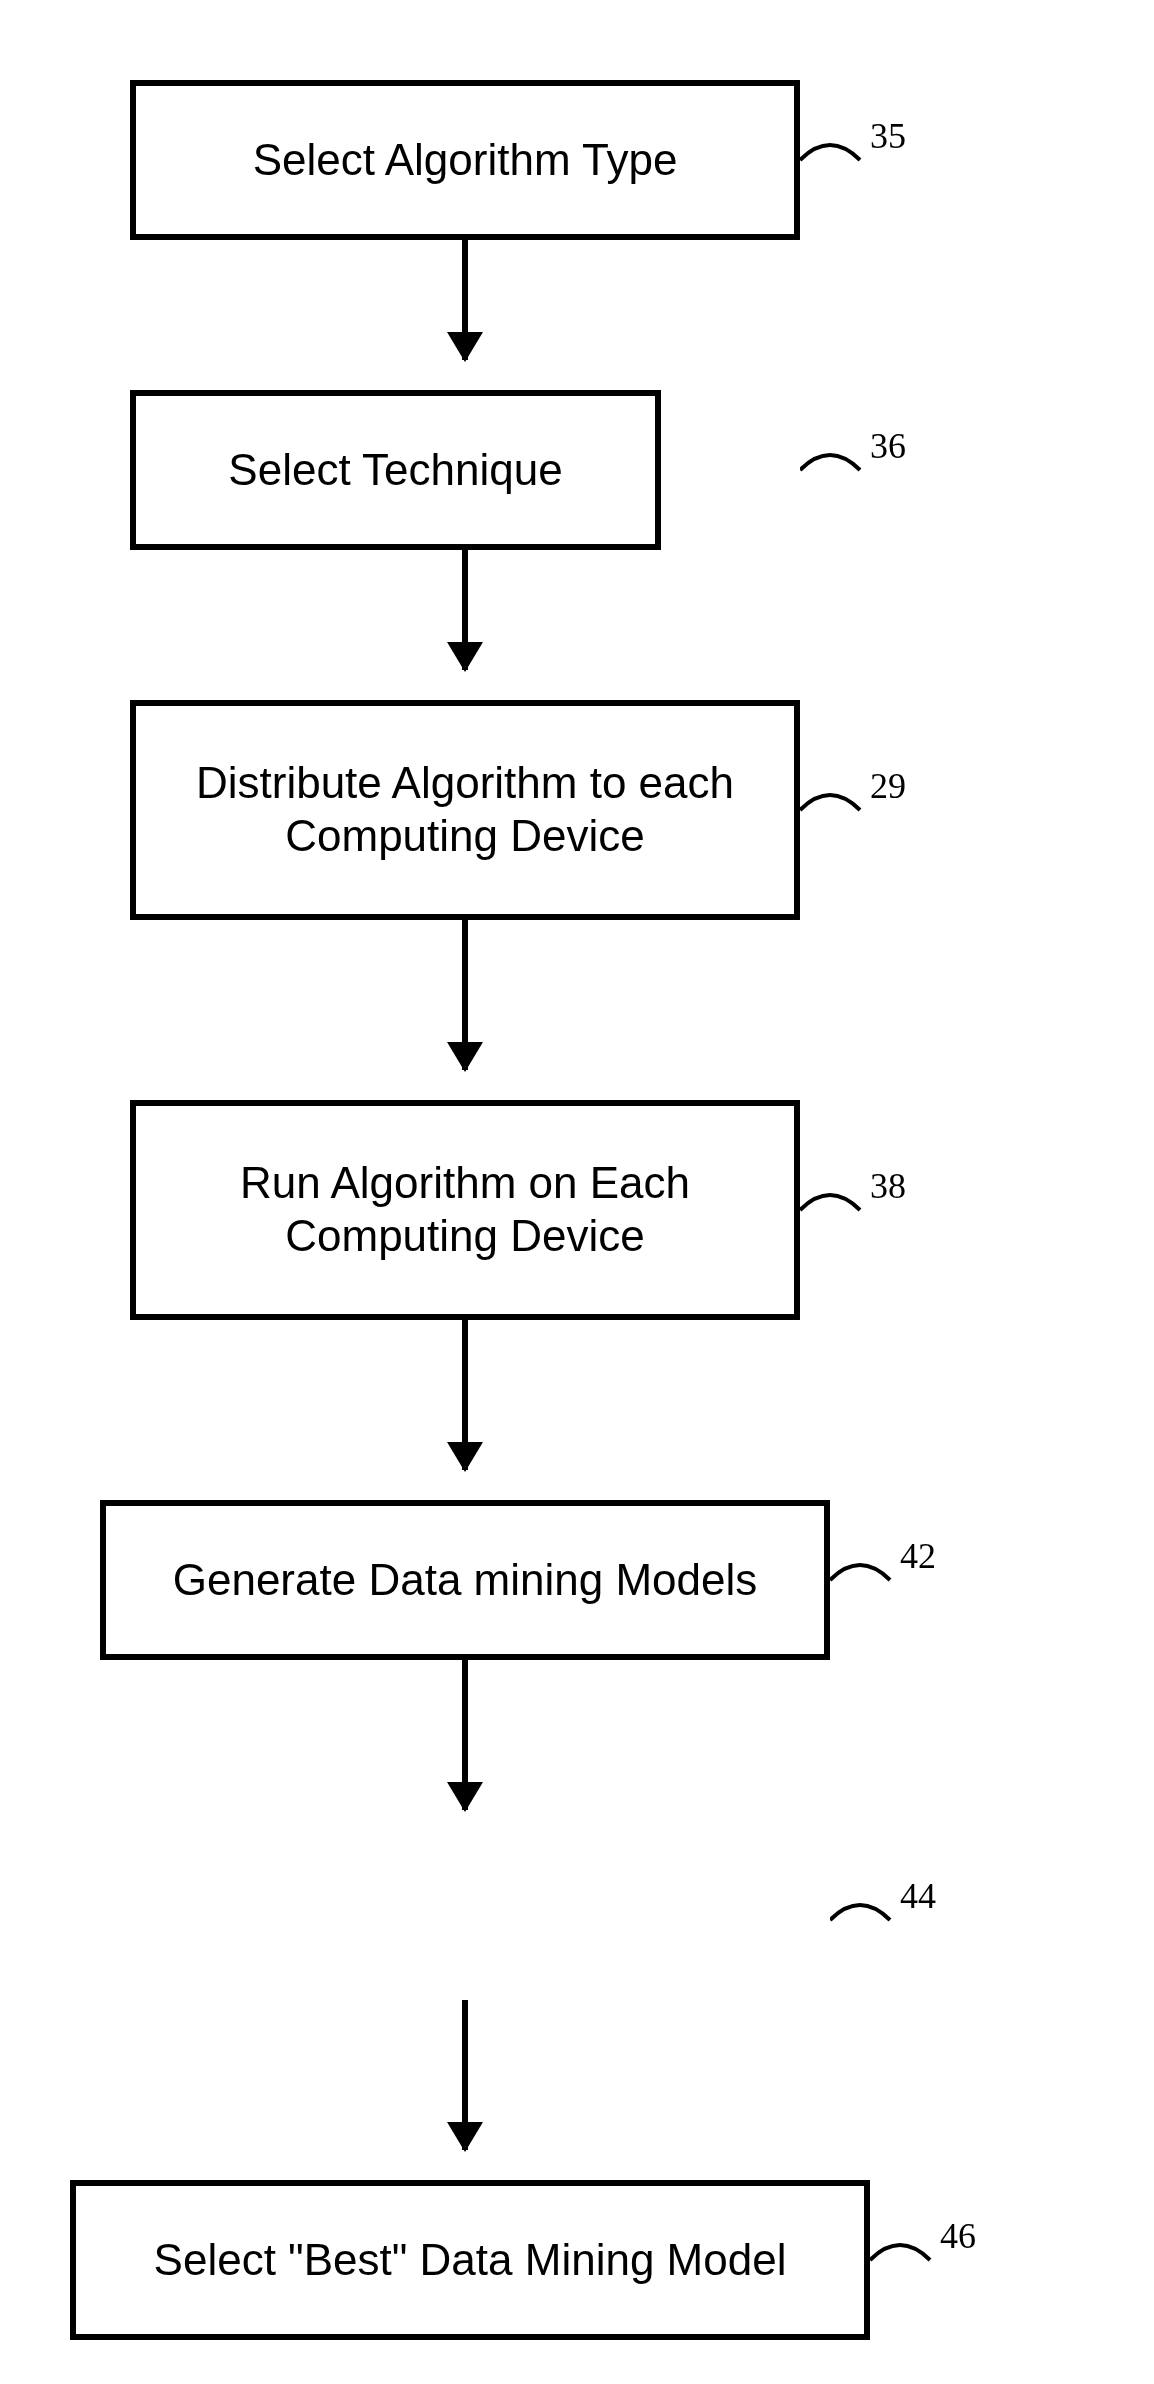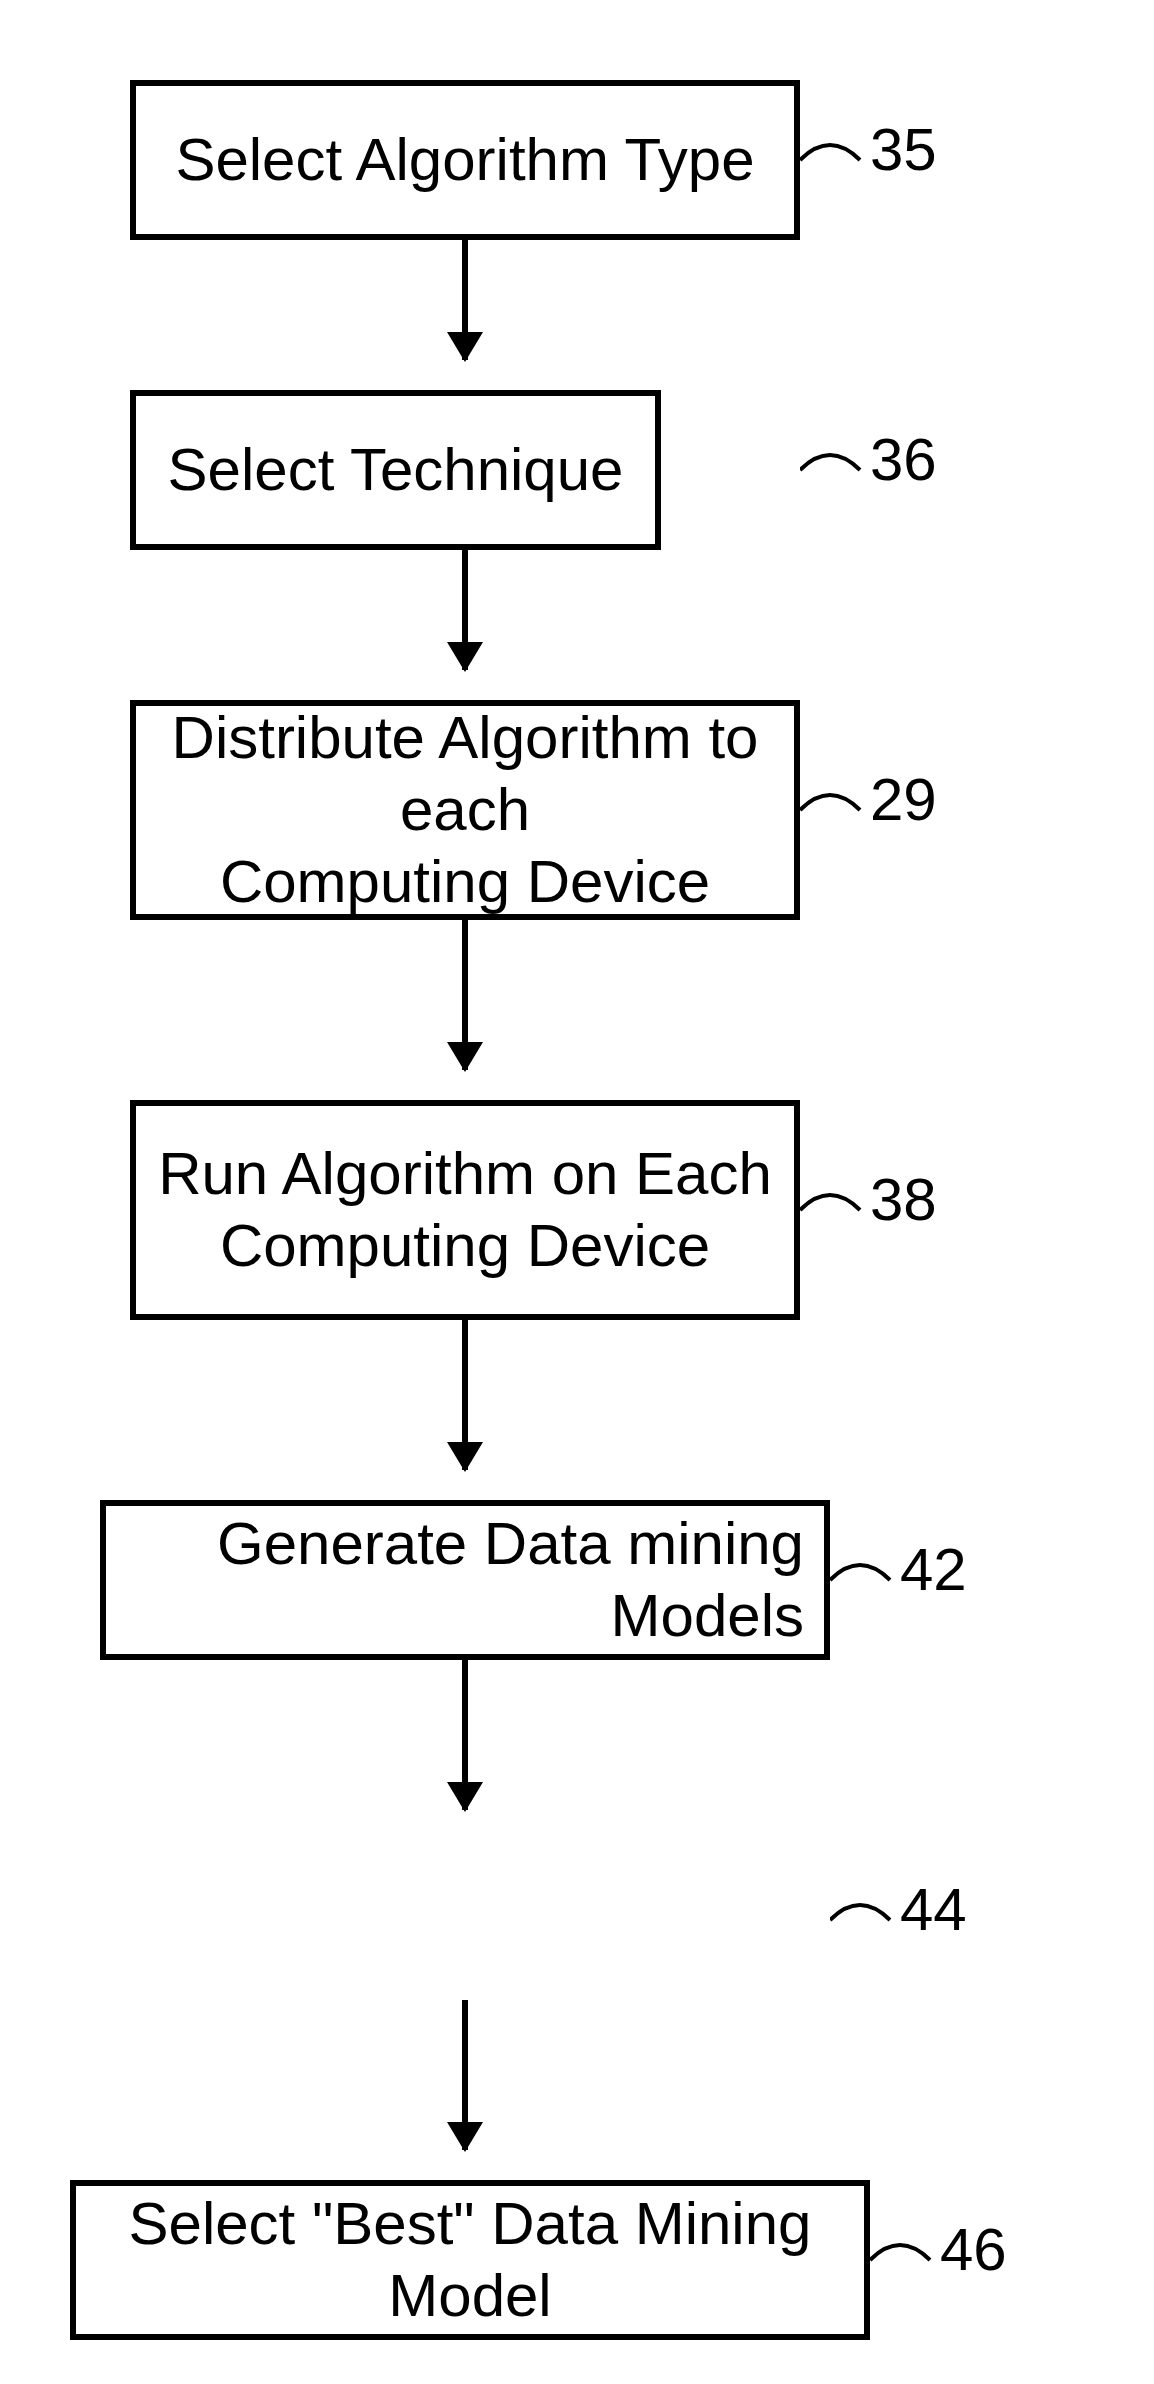--- a/index.html
+++ b/index.html
@@ -14,29 +14,29 @@
     height: 2384px;
   }
   .box {
     position: absolute;
     border: 6px solid #000;
     background: #fff;
     display: flex;
     align-items: center;
     justify-content: center;
     text-align: center;
-    font-size: 60px;
+    font-size: 44px;
     line-height: 1.2;
     box-sizing: border-box;
     padding: 10px 20px;
   }
   .label {
     position: absolute;
-    font-size: 60px;
-    font-family: Liberation Sans, sans-serif;
+    font-size: 36px;
+    font-family: Liberation Serif, serif;
   }
   .arrow {
     position: absolute;
     width: 6px;
     background: #000;
   }
   .arrow::after {
     content: "";
     position: absolute;
     left: 50%;

